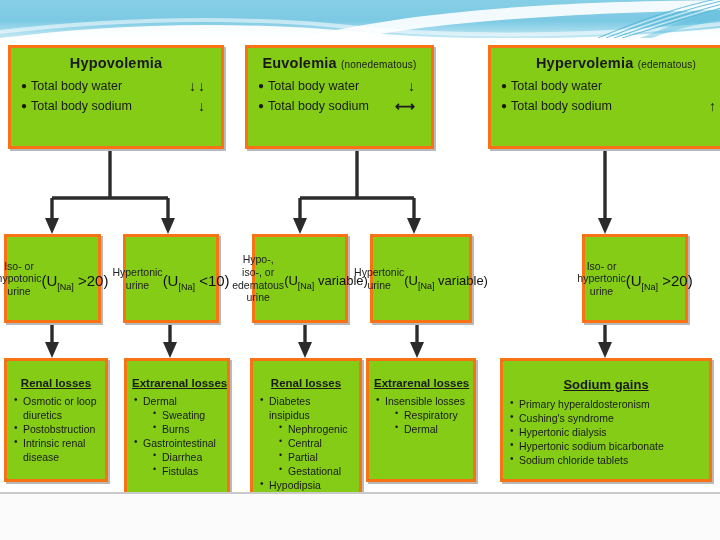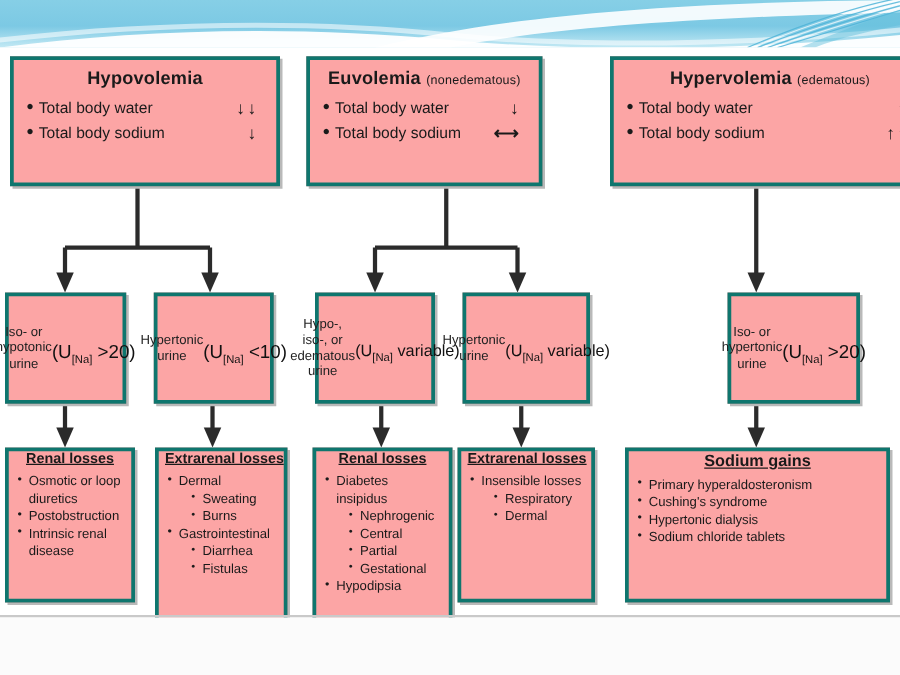--- a/index.html
+++ b/index.html
@@ -54,22 +54,22 @@
     position: absolute;
     left: 0; top: 0;
     width: 720px; height: 454px;
     pointer-events: none;
   }
 
   
   .box {
     position: absolute;
     box-sizing: border-box;
-    background: #fca5a5;
-    border: 3px solid #0f766e;
+    background: #84cc16;
+    border: 3px solid #f97316;
     box-shadow: 2px 2px 0 0 #b9b9b9;
     color: #1a1a1a;
   }
 
   
   .top-box { padding: 7px 10px 6px 10px; }
   .top-title {
     text-align: center;
     font-size: 14.5px;
     font-weight: bold;
@@ -115,21 +115,21 @@
   }
   .mid-val {
     margin-top: 7px;
     font-size: 15px;
     color: #111;
     white-space: nowrap;
   }
   .mid-val sub { font-size: 9px; }
 
   
-  .bot-box { padding: 0 5px 4px 5px; overflow: hidden; }
+  .bot-box { padding: 16px 5px 4px 5px; overflow: hidden; }
   .bot-title {
     text-align: center;
     font-size: 11.5px;
     font-weight: bold;
     text-decoration: underline;
     margin-bottom: 5px;
     white-space: nowrap;
   }
   .bot-title.wide { font-size: 13px; }
   ul.lvl1 {
@@ -382,20 +382,21 @@
         </li>
       </ul>
     </div>
 
     <div class="box bot-box" style="left:500px; top:320px; width:212px; height:124px;">
       <div class="bot-title wide">Sodium gains</div>
       <ul class="lvl1 sodium-list">
         <li><span>Primary hyperaldosteronism</span></li>
         <li><span>Cushing's syndrome</span></li>
         <li><span>Hypertonic dialysis</span></li>
+        <li><span>Hypertonic sodium bicarbonate</span></li>
         <li><span>Sodium chloride tablets</span></li>
       </ul>
     </div>
 
   </div>
 
   <div id="figure-rule"></div>
   <div id="below-rule"></div>
 
 </div>

